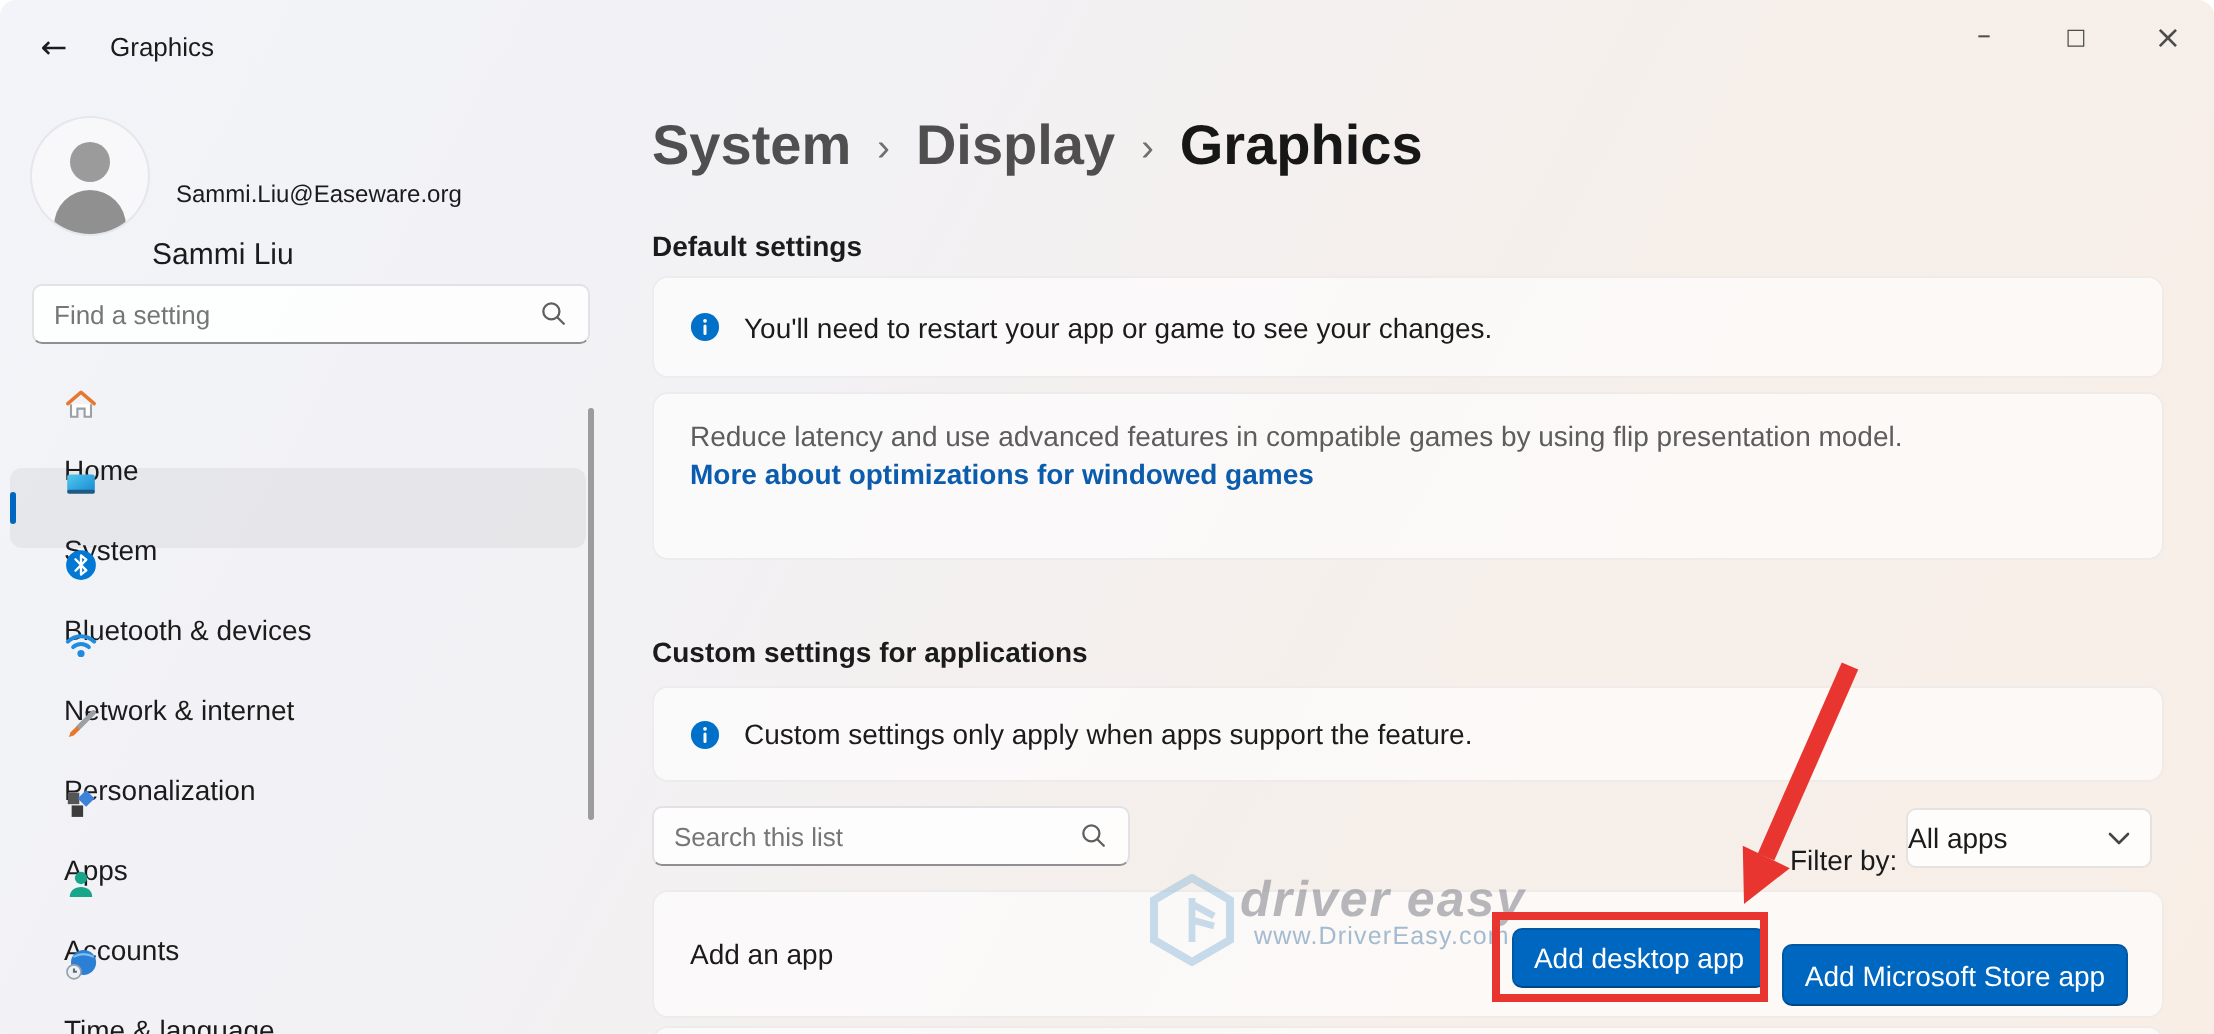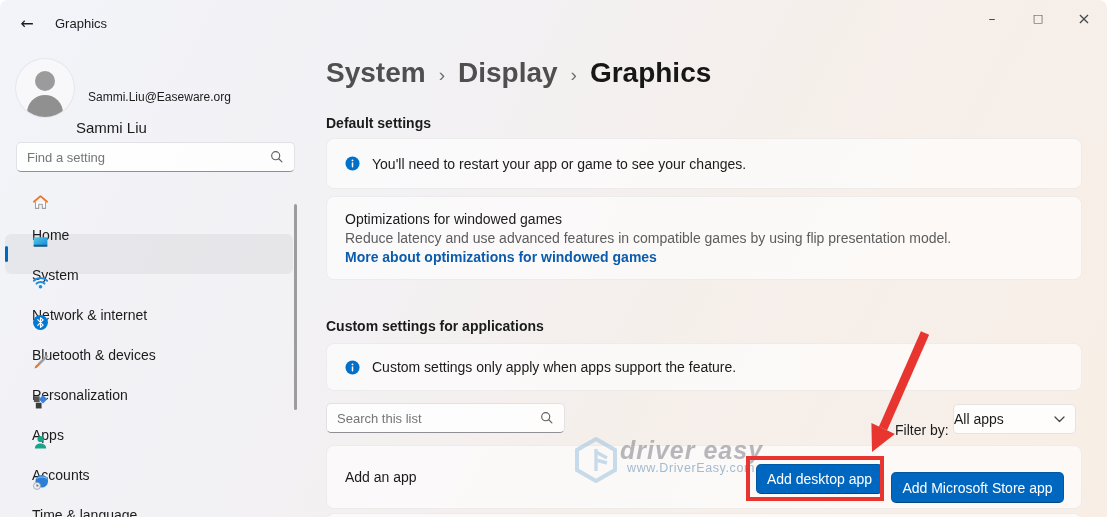--- a/index.html
+++ b/index.html
@@ -160,35 +160,35 @@
             </defs>
             <rect x="1.5" y="3" width="13" height="8.6" rx="1.2" fill="url(#sysg)"></rect>
             <rect x="1.5" y="10.2" width="13" height="1.9" rx="0.8" fill="#1d5a86"></rect>
           </svg>
       </span>
       <span class="label">System</span>
     </div>
     <div class="nav-item">
       <span class="icon">
         <svg width="17" height="17" viewBox="0 0 16 16">
+            <circle cx="8" cy="8" r="7" fill="#0078D4"></circle>
+            <path d="M5.4 5.3 L10.5 10.5 L8 12.5 V3.5 L10.5 5.5 L5.4 10.7" fill="none" stroke="#fff" stroke-width="1.1" stroke-linejoin="round" stroke-linecap="round"></path>
+          </svg>
+      </span>
+      <span class="label">Bluetooth &amp; devices</span>
+    </div>
+    <div class="nav-item">
+      <span class="icon">
+        <svg width="17" height="17" viewBox="0 0 16 16">
             <path d="M1.8 6.4 A8.8 8.8 0 0 1 14.2 6.4" fill="none" stroke="#1F8CDD" stroke-width="1.9" stroke-linecap="round"></path>
             <path d="M4.3 9 A5.3 5.3 0 0 1 11.7 9" fill="none" stroke="#1F8CDD" stroke-width="1.9" stroke-linecap="round"></path>
             <circle cx="8" cy="12" r="1.7" fill="#1F8CDD"></circle>
           </svg>
       </span>
       <span class="label">Network &amp; internet</span>
-    </div>
-    <div class="nav-item">
-      <span class="icon">
-        <svg width="17" height="17" viewBox="0 0 16 16">
-            <circle cx="8" cy="8" r="7" fill="#0078D4"></circle>
-            <path d="M5.4 5.3 L10.5 10.5 L8 12.5 V3.5 L10.5 5.5 L5.4 10.7" fill="none" stroke="#fff" stroke-width="1.1" stroke-linejoin="round" stroke-linecap="round"></path>
-          </svg>
-      </span>
-      <span class="label">Bluetooth &amp; devices</span>
     </div>
     <div class="nav-item">
       <span class="icon">
         <svg width="17" height="17" viewBox="0 0 16 16">
             <path d="M13.8 2.2 L6.8 9.2" stroke="#9aa0a6" stroke-width="2.4" stroke-linecap="round"></path>
             <path d="M6 8.6 L7.5 10.1 L4.6 12.9 L2.3 13.7 L3.1 11.4 Z" fill="#E8772E"></path>
           </svg>
       </span>
       <span class="label">Personalization</span>
     </div>
@@ -241,21 +241,20 @@
           <circle cx="8" cy="8" r="7.5" fill="#0070C9"></circle>
           <circle cx="8" cy="4.7" r="1" fill="#fff"></circle>
           <rect x="7.2" y="6.6" width="1.6" height="5.6" rx="0.8" fill="#fff"></rect>
         </svg>
     </span>
     <span class="msg">You'll need to restart your app or game to see your changes.</span>
   </div>
 
   <div class="abs surface card1">
     <div class="col">
-      <div class="title">Optimizations for windowed games</div>
       <div class="desc">Reduce latency and use advanced features in compatible games by using flip presentation model.</div>
       <div class="link">More about optimizations for windowed games</div>
     </div>
   </div>
 
   <div class="abs section-heading h-custom">Custom settings for applications</div>
 
   <div class="abs surface banner banner2">
     <span class="info">
       <svg width="15" height="15" viewBox="0 0 16 16">

